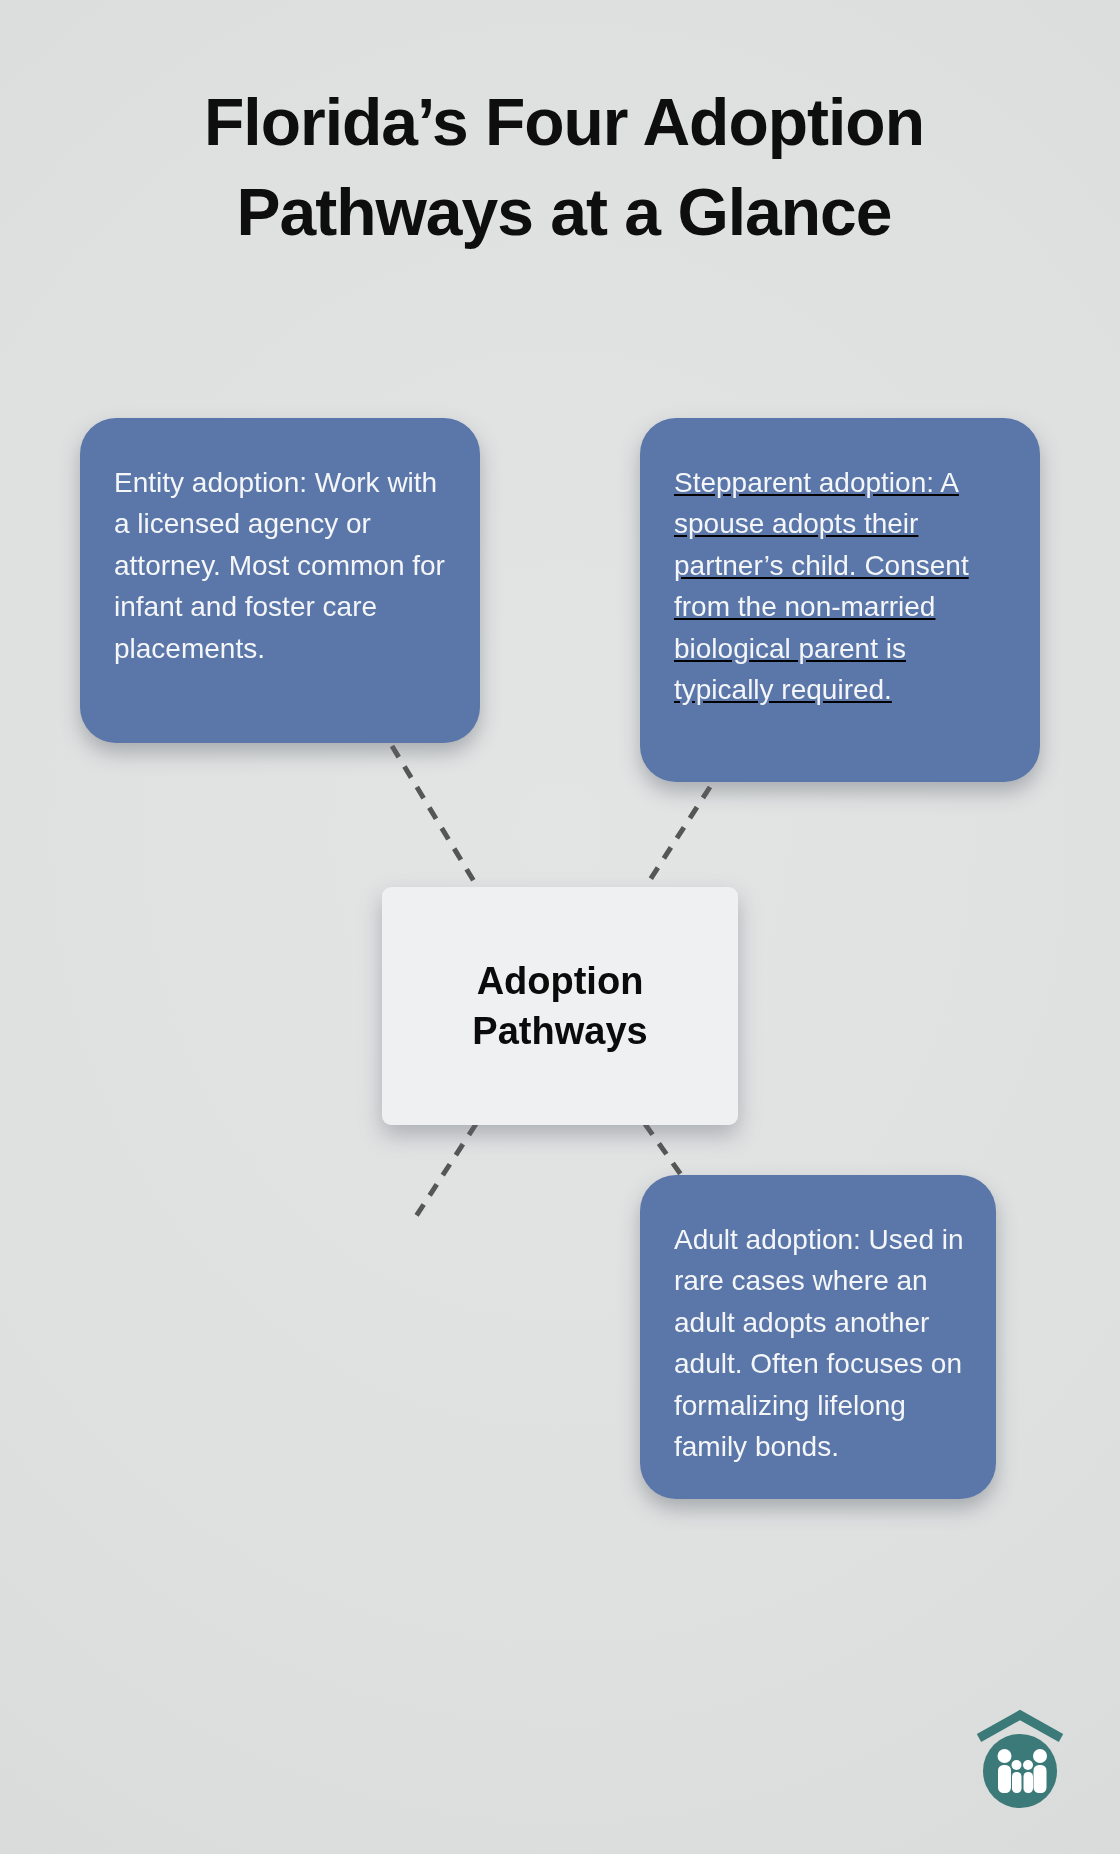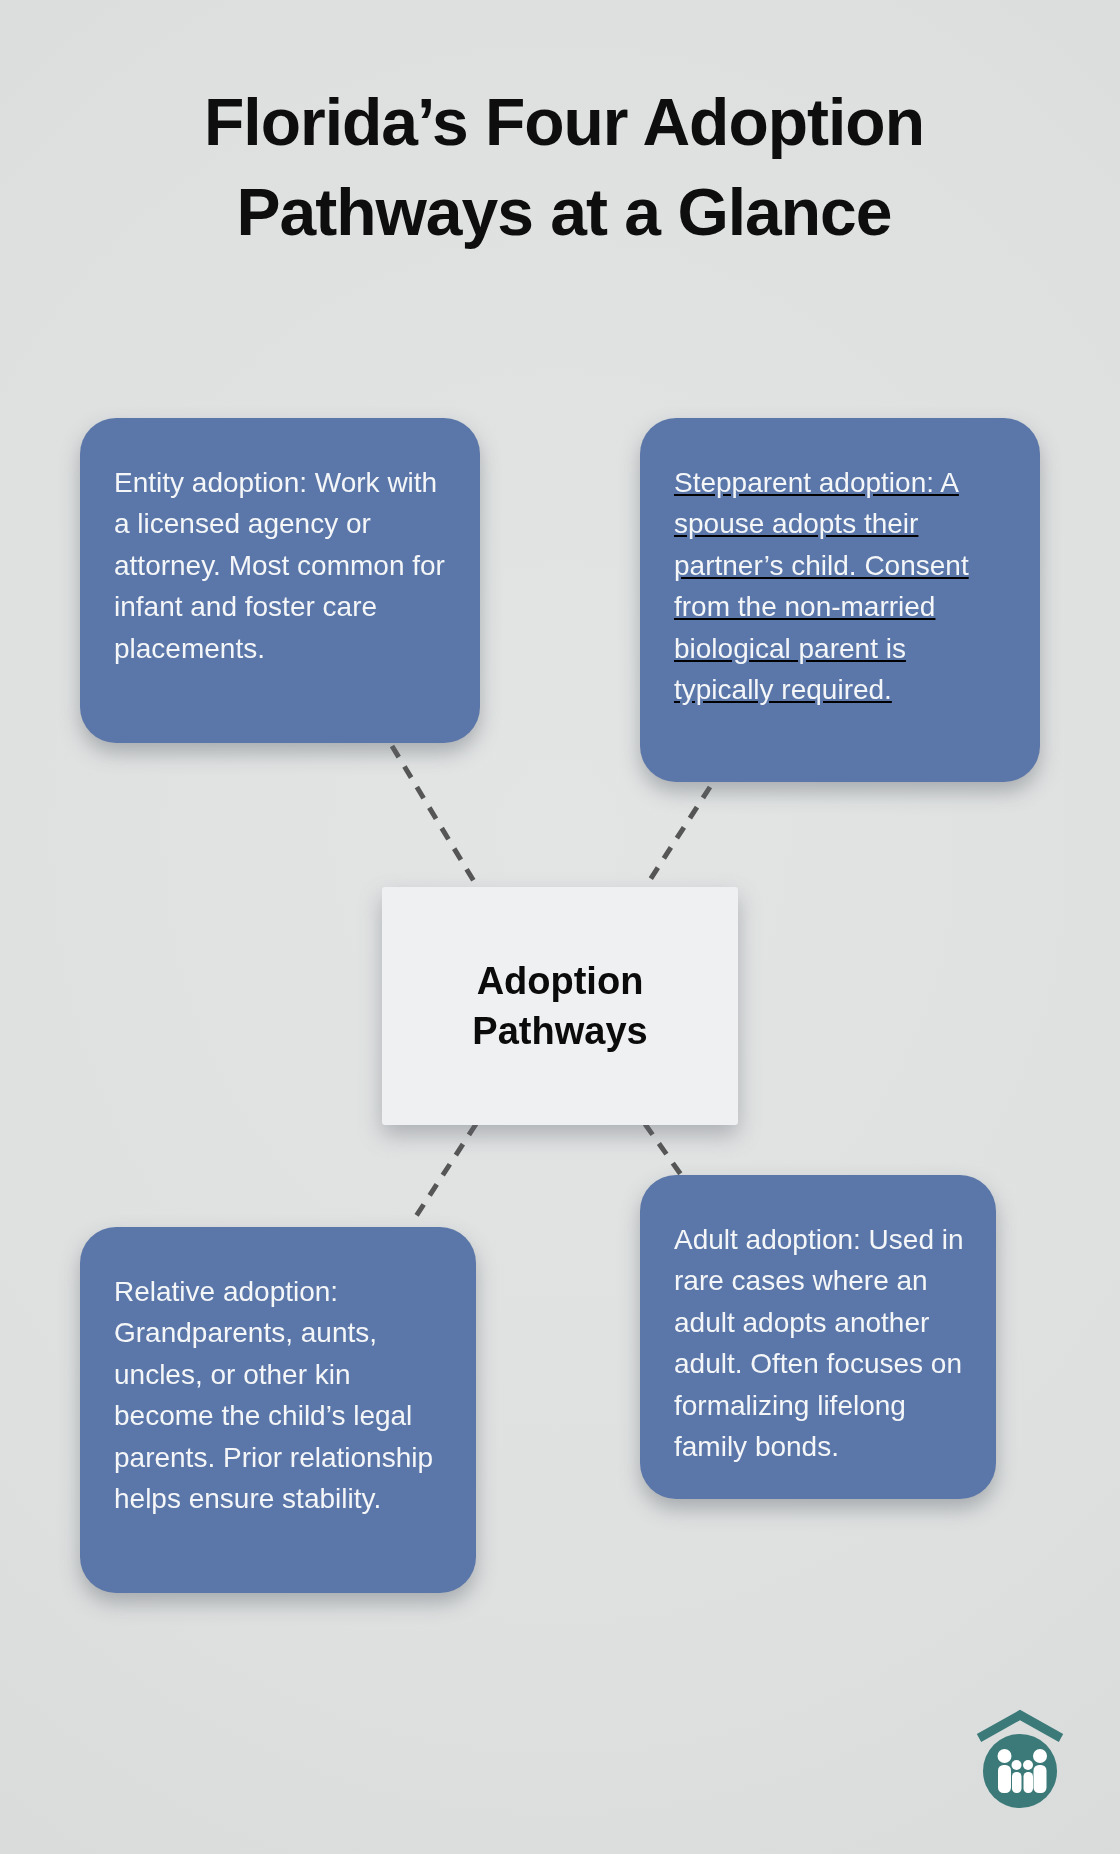--- a/index.html
+++ b/index.html
@@ -58,21 +58,21 @@
   .node.tr { left: 640px; top: 418px;  width: 400px; height: 364px; text-decoration: underline; }
   .node.bl { left: 80px;  top: 1227px; width: 396px; height: 366px; }
   .node.br { left: 640px; top: 1175px; width: 356px; height: 324px; }
   .center-node {
     position: absolute;
     left: 382px;
     top: 887px;
     width: 356px;
     height: 238px;
     background: #eef0f2;
-    border-radius: 3px;
+    border-radius: 9px;
     box-shadow: 0 10px 22px rgba(100,106,114,0.42);
     display: flex;
     align-items: center;
     justify-content: center;
   }
   .center-label {
     max-width: 250px;
     text-align: center;
     font-size: 38px;
     font-weight: 700;
@@ -102,23 +102,20 @@
   </svg>
 
   <div class="node tl">
     <p>Entity adoption: Work with a licensed agency or attorney. Most common for infant and foster care placements.</p>
   </div>
 
   <div class="node tr">
     <p>Stepparent adoption: A spouse adopts their partner’s child. Consent from the non-married biological parent is typically required.</p>
   </div>
 
-  <div class="node bl">
-    <p>Relative adoption: Grandparents, aunts, uncles, or other kin become the child’s legal parents. Prior relationship helps ensure stability.</p>
-  </div>
 
   <div class="node br">
     <p>Adult adoption: Used in rare cases where an adult adopts another adult. Often focuses on formalizing lifelong family bonds.</p>
   </div>
 
   <div class="center-node">
     <div class="center-label">Adoption Pathways</div>
   </div>
 
   <div class="logo">

